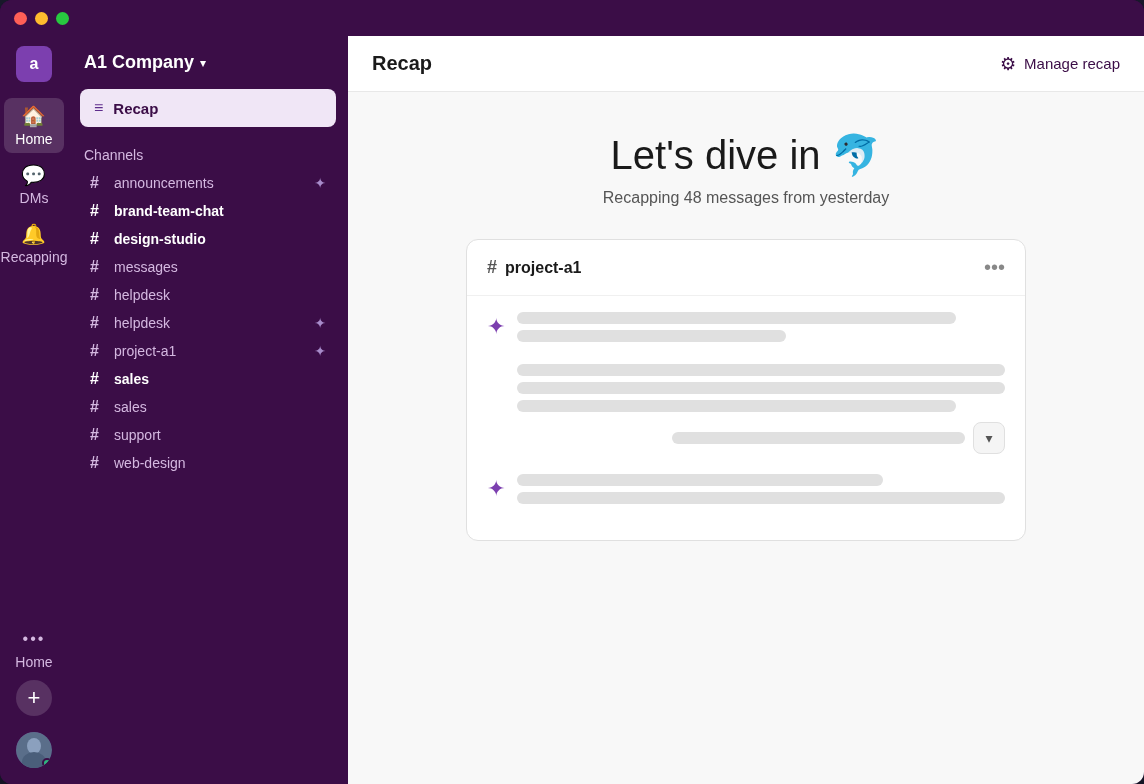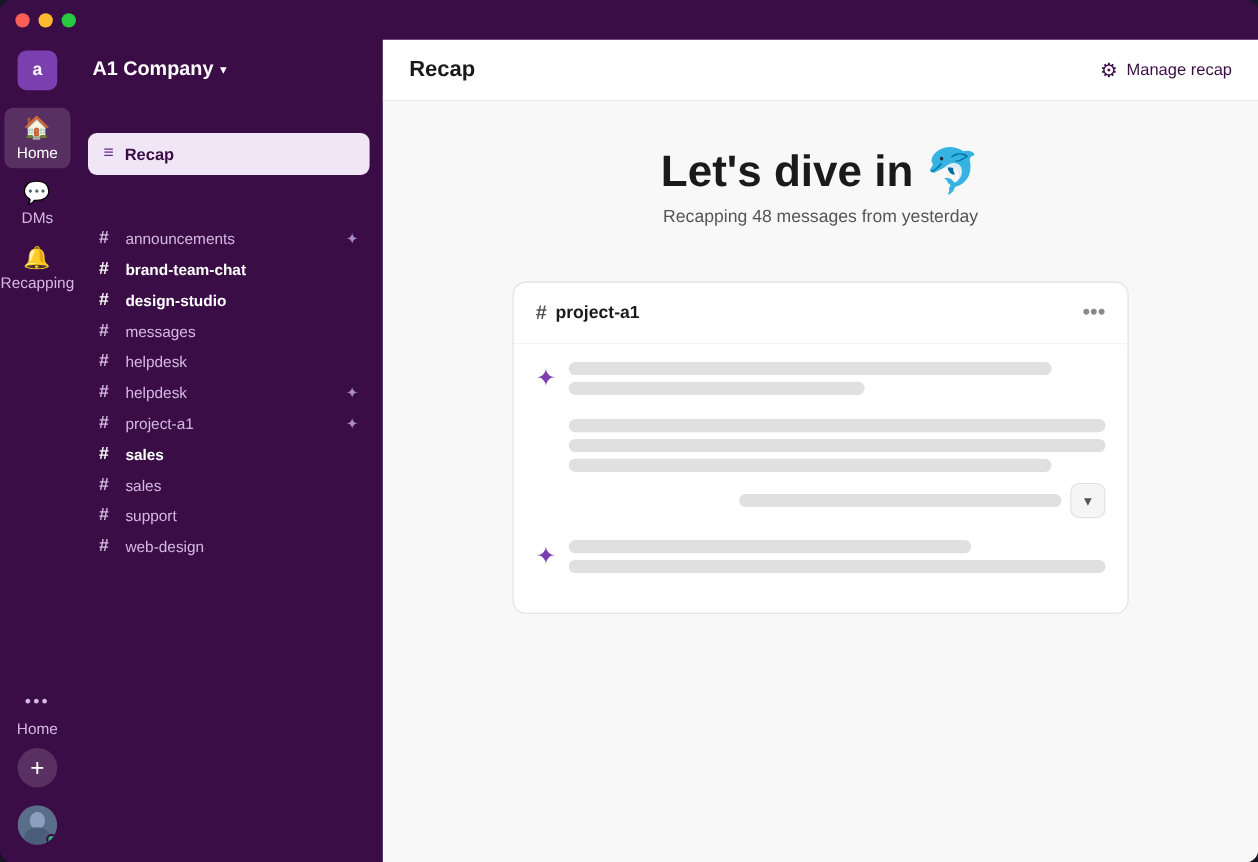--- a/index.html
+++ b/index.html
@@ -147,21 +147,20 @@
       border: 2px solid #3b0d47;
     }
     
     .sidebar {
       width: 280px;
       background: #3b0d47;
       display: flex;
       flex-direction: column;
       padding: 16px 0 16px 0;
       flex-shrink: 0;
-      gap: 32px;
     }
     .sidebar-header {
       display: flex;
       align-items: center;
       padding: 0 16px 16px 16px;
     }
     .workspace-name {
       font-size: 18px;
       font-weight: 700;
       color: #fff;
@@ -265,29 +264,29 @@
     .main-body {
       flex: 1;
       overflow-y: auto;
       display: flex;
       flex-direction: column;
       align-items: center;
       padding: 40px 24px 24px 24px;
     }
     .hero-title {
       font-size: 40px;
-      font-weight: 700;
+      font-weight: 400;
       color: #1a1a1a;
       margin-bottom: 10px;
       text-align: center;
     }
     .hero-subtitle {
       font-size: 16px;
       color: #555;
-      margin-bottom: 49px;
+      margin-bottom: 32px;
       text-align: right;
     }
     .recap-card {
       background: #fff;
       border: 1px solid #e0e0e0;
       border-radius: 12px;
       width: 100%;
       max-width: 560px;
       overflow: hidden;
     }
@@ -430,20 +429,21 @@
       <div class="sidebar-header">
         <span class="workspace-name">A1 Company</span>
         <span class="chevron-down">▾</span>
       </div>
 
       <div class="sidebar-recap-btn">
         <span class="recap-icon">≡</span>
         <span class="recap-label">Recap</span>
       </div>
 
+      <span class="channels-label">Channels</span>
 
       <div class="channel-list">
 
       <div class="channel-item">
             <span class="channel-hash">#</span>
             <span class="channel-name">announcements</span>
             <span class="sparkle-icon">✦</span>
           </div>
           <div class="channel-item bold">
             <span class="channel-hash">#</span>

